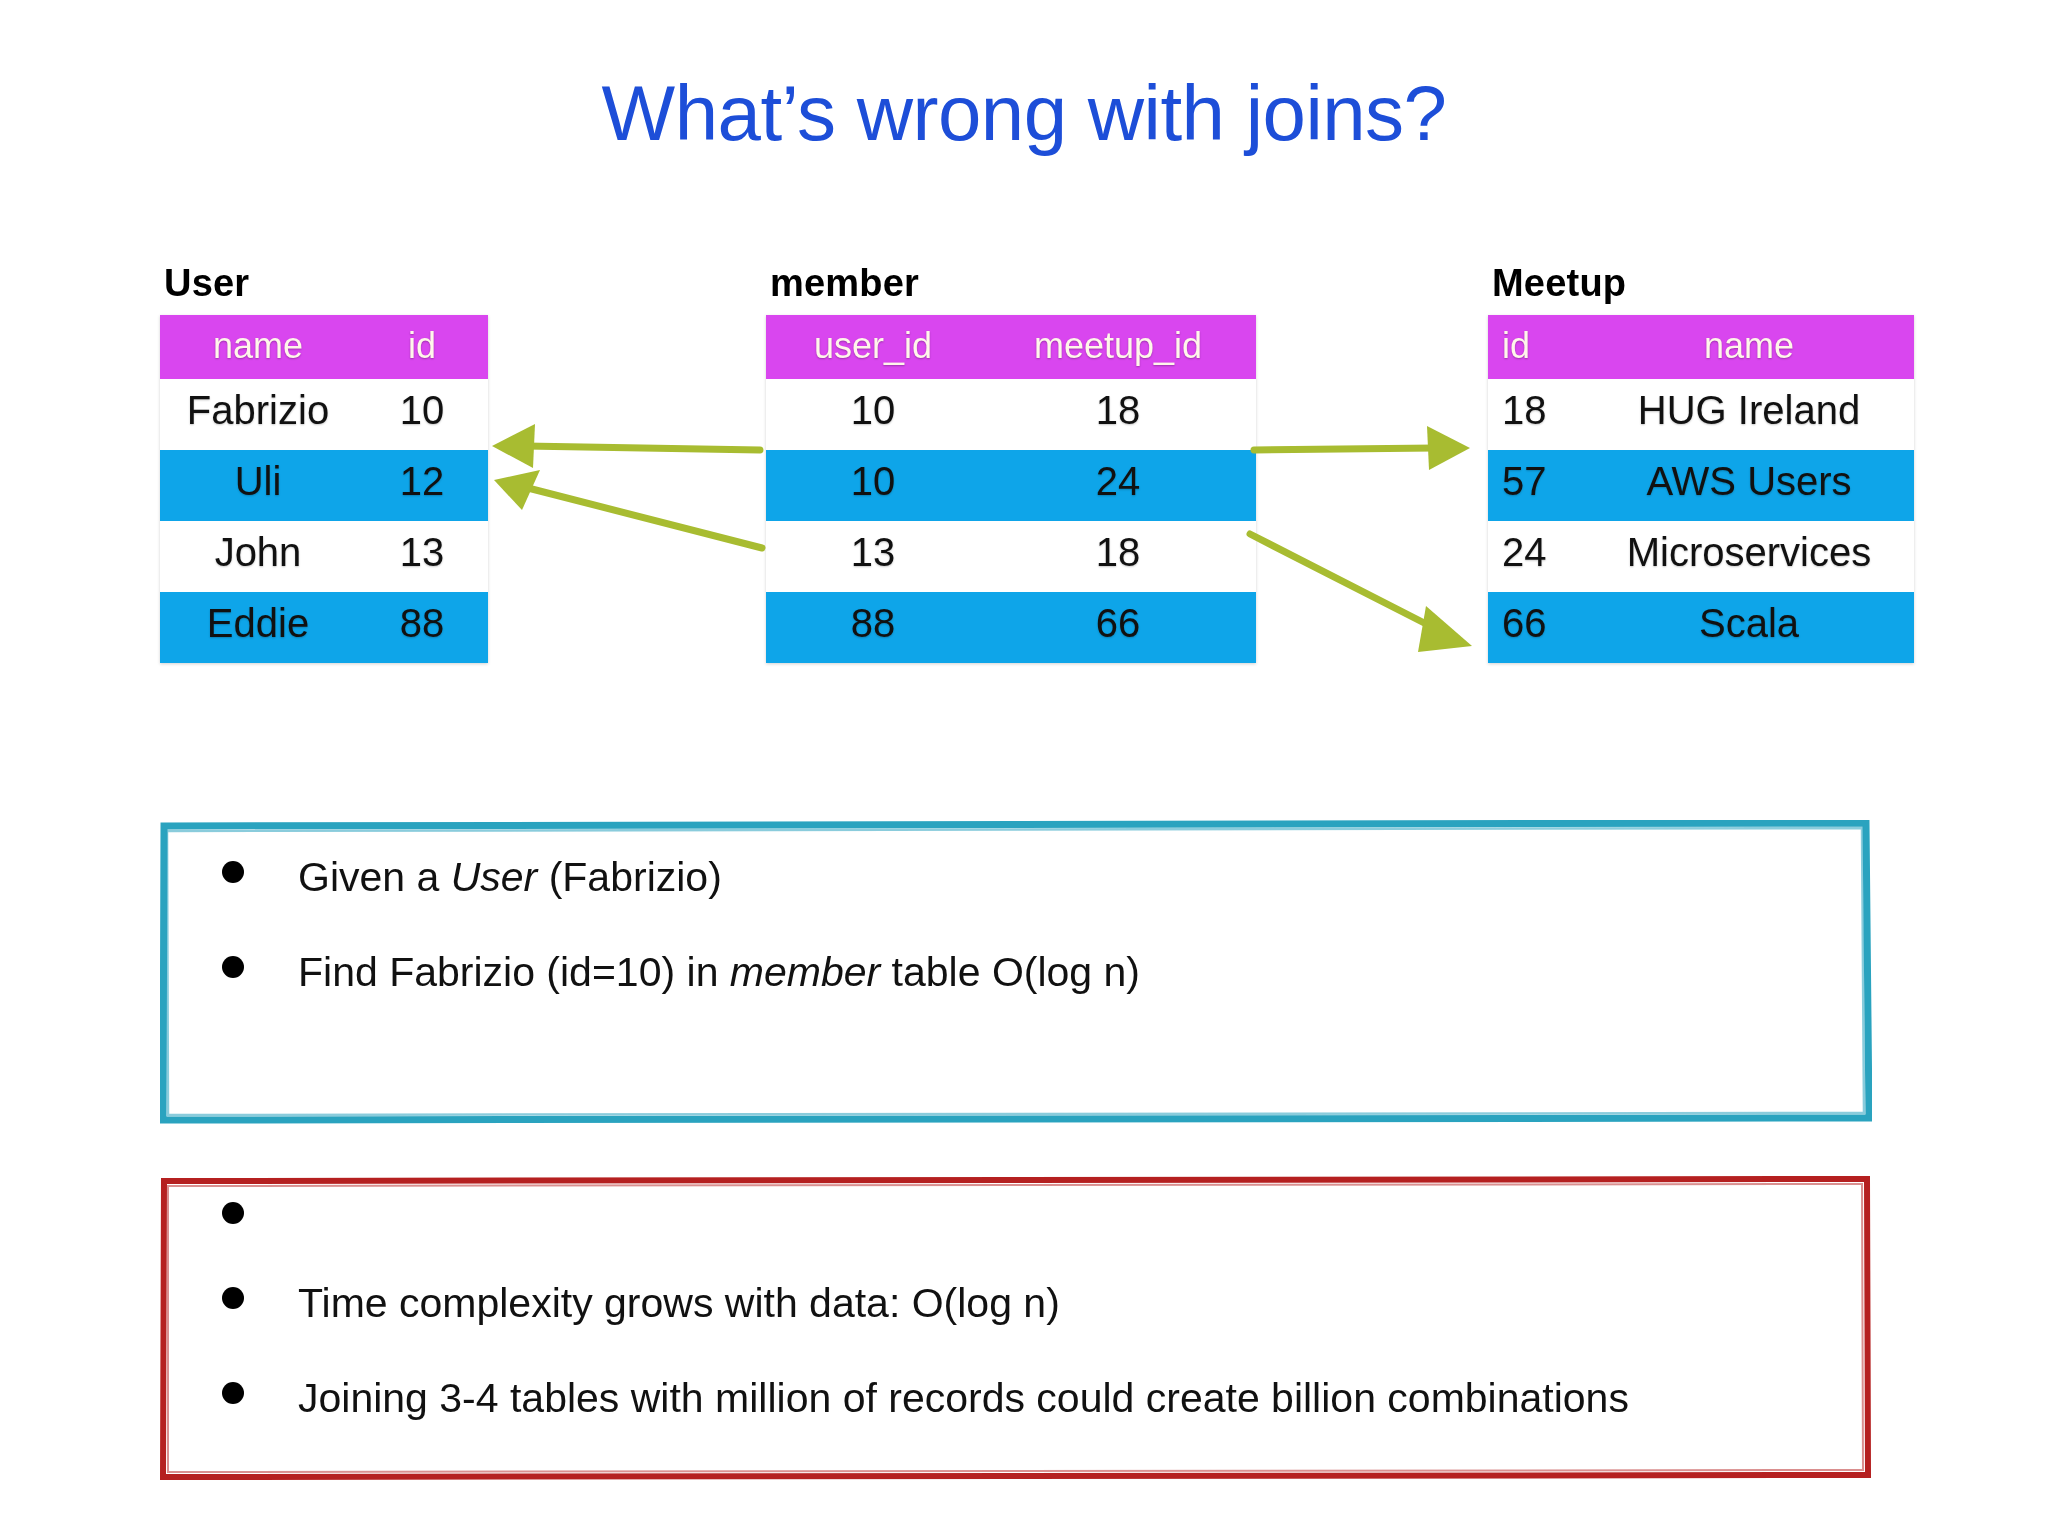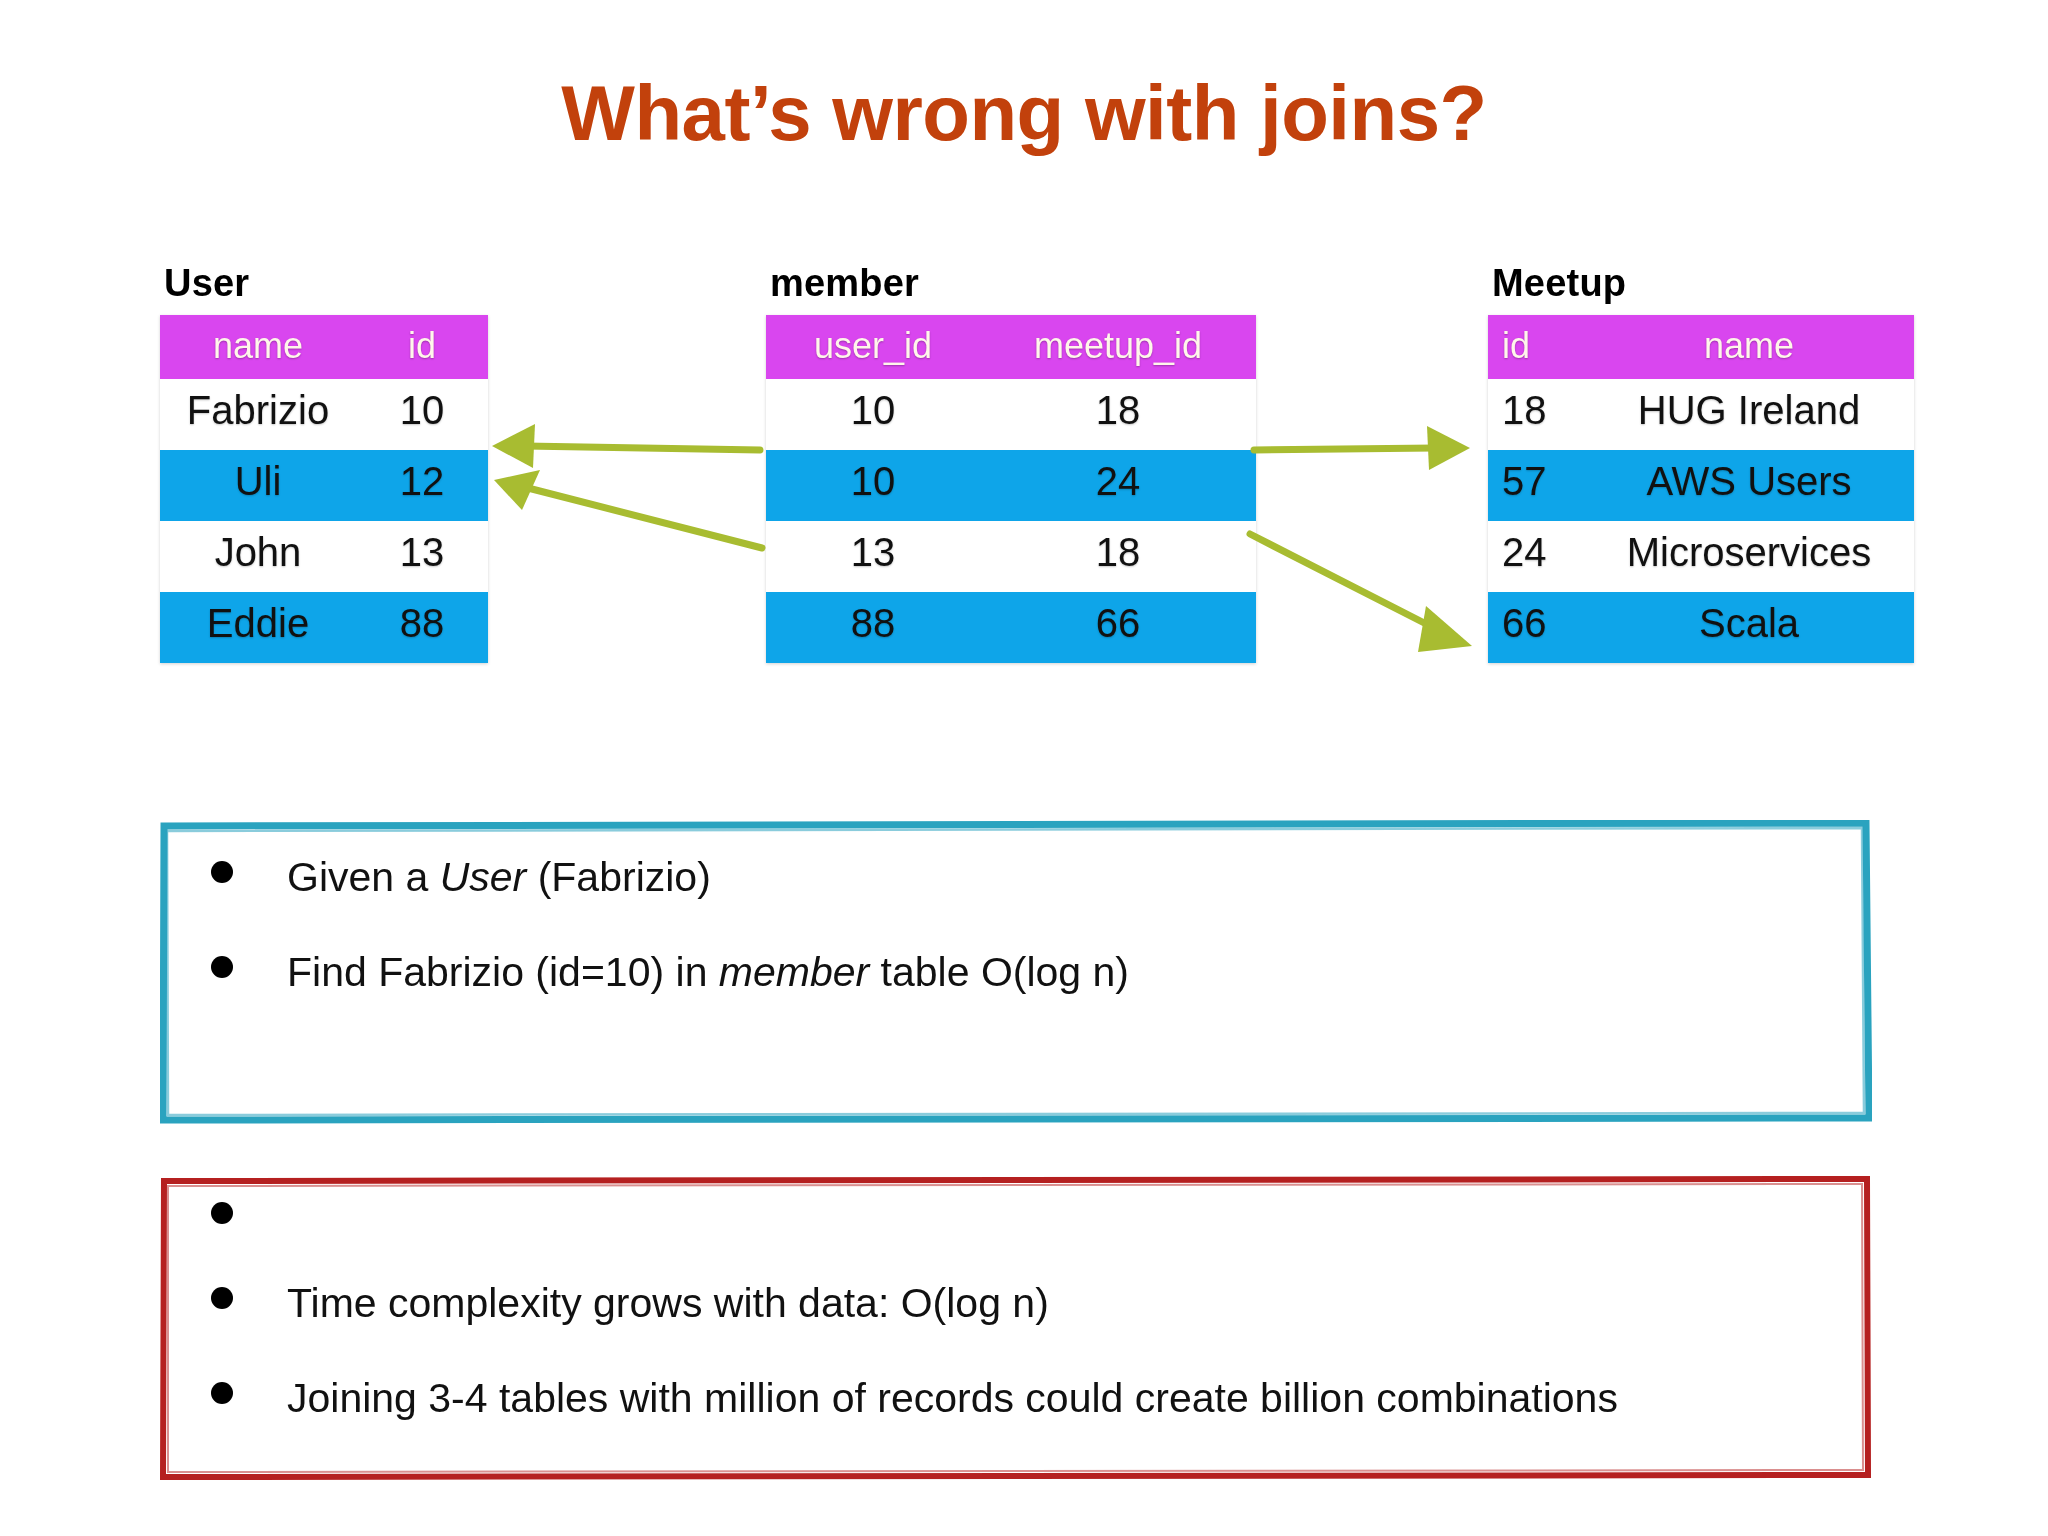--- a/index.html
+++ b/index.html
@@ -18,23 +18,23 @@
   }
 
   
   .slide-title {
     position: absolute;
     left: 0;
     top: 68px;
     width: 2048px;
     text-align: center;
     font-size: 78px;
-    font-weight: 700;
+    font-weight: 400;
     letter-spacing: -0.5px;
-    color: #c2410c;
+    color: #1d4ed8;
   }
 
   
   .table-block {
     position: absolute;
   }
   .table-caption {
     font-size: 38px;
     font-weight: 700;
     color: #000000;
@@ -96,21 +96,21 @@
     background: #FFFFFF;
   }
   .callout .inner {
     position: relative;
     z-index: 2;
     padding: 34px 0 20px 0;
   }
   .bullet-row {
     display: flex;
     align-items: baseline;
-    margin: 0 0 48px 5px;
+    margin: 0 0 48px 16px;
   }
   .bullet-row:last-child { margin-bottom: 0; }
   .bullet-dot {
     flex: 0 0 auto;
     width: 22px;
     height: 22px;
     border-radius: 50%;
     background: #000000;
     margin-left: 46px;
     margin-right: 54px;

